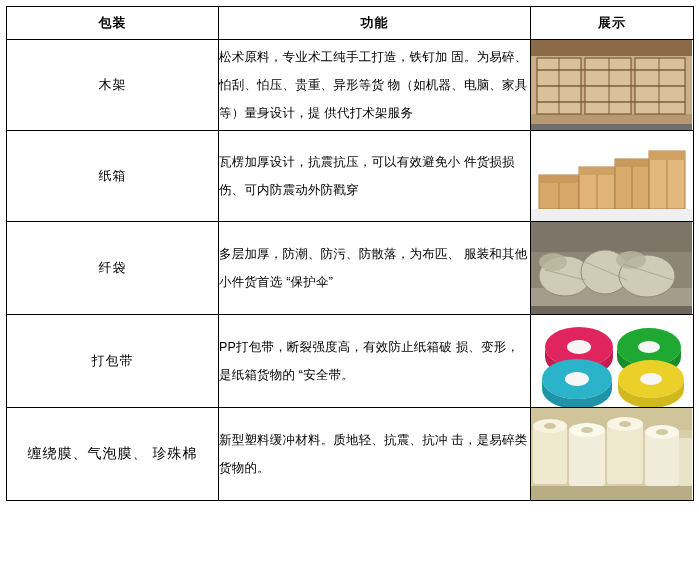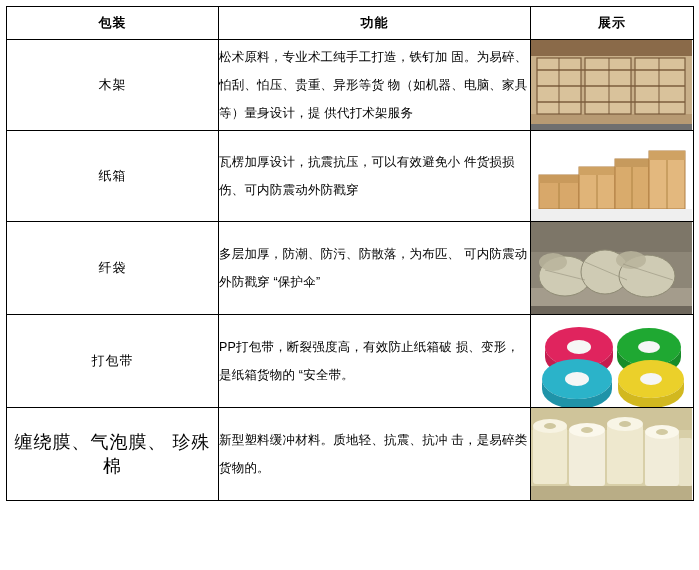--- a/index.html
+++ b/index.html
@@ -44,21 +44,21 @@
     letter-spacing: 1px;
   }
   td.cat {
     text-align: center;
     font-size: 13px;
     font-weight: normal;
     letter-spacing: 1px;
     padding: 4px 6px;
   }
   td.cat.small {
-    font-size: 18px;
+    font-size: 14px;
   }
   td.func {
     font-size: 12.5px;
     line-height: 28px;
     text-align: left;
     padding: 8px 10px 8px 12px;
     vertical-align: middle;
     letter-spacing: 0.2px;
   }
   td.pic {
@@ -155,21 +155,21 @@
                 <line x1="136" y1="29" x2="136" y2="78"></line>
               </g>
               <rect x="0" y="78" width="161" height="12" fill="#efefef"></rect>
             </svg>
           </div>
         </td>
       </tr>
 
       <tr class="r-bag">
         <td class="cat">纤袋</td>
-        <td class="func">多层加厚，防潮、防污、防散落，为布匹、 可内防震动外防戳穿 “保护伞”</td>
+        <td class="func">多层加厚，防潮、防污、防散落，为布匹、 服装和其他小件货首选 “保护伞”</td>
         <td class="pic">
           <div class="photo">
             <svg width="161" height="92" viewBox="0 0 161 92" preserveAspectRatio="none" aria-hidden="true">
               <rect x="0" y="0" width="161" height="92" fill="#8d8677"></rect>
               <rect x="0" y="0" width="161" height="30" fill="#7d7668"></rect>
               <rect x="0" y="66" width="161" height="26" fill="#a49c8c"></rect>
               <g fill="#cfcbb4" stroke="#8e8a74" stroke-width="1">
                 <ellipse cx="34" cy="54" rx="26" ry="20"></ellipse>
                 <ellipse cx="74" cy="50" rx="24" ry="22"></ellipse>
                 <ellipse cx="116" cy="54" rx="28" ry="21"></ellipse>

